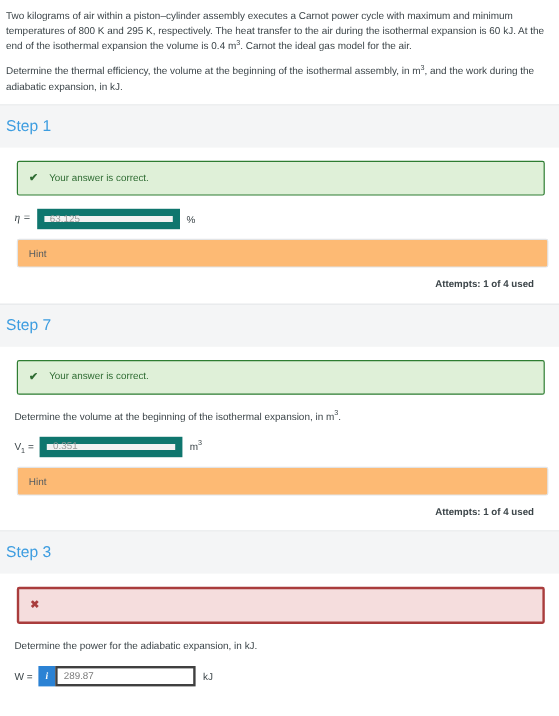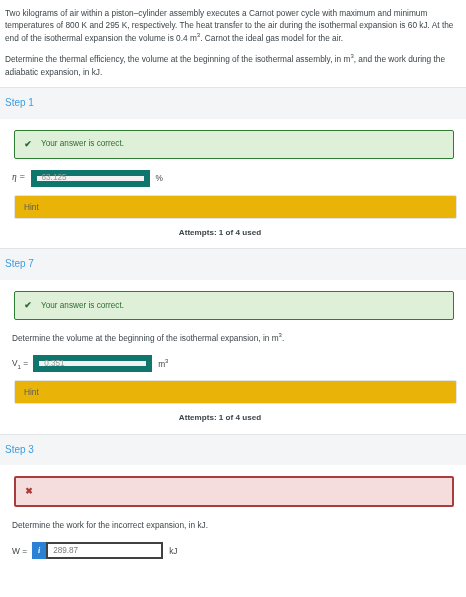--- a/index.html
+++ b/index.html
@@ -40,21 +40,21 @@
 
   .hr-divider {
     height: 1px;
     background: #e2e4e6;
     width: 100%;
   }
 
   .step-header {
     background: #f4f5f6;
     padding: 8px 0 8px 5px;
-    font-size: 10px;
+    font-size: 13px;
     color: #3d9de0;
     font-weight: normal;
   }
 
   .step-body {
     padding: 0 11px 0 11px;
   }
 
   .alert {
     margin: 11px 0 0 3px;
@@ -151,34 +151,34 @@
     align-items: center;
     justify-content: center;
     flex: 0 0 auto;
     font-family: "Liberation Serif", serif;
   }
 
   .hint-box {
     margin: 8px 0 0 3px;
     width: 443px;
     box-sizing: border-box;
-    background: #eab308;
+    background: #fdba74;
     border: 1px solid #e2e4e6;
     border-radius: 2px;
     padding: 5px 0 5px 9px;
     font-size: 8.3px;
     color: #555c60;
   }
 
   .attempts {
-    text-align: center;
+    text-align: right;
     font-size: 8.1px;
     font-weight: bold;
     color: #3c4549;
-    margin: 8px 26px 0 0;
+    margin: 8px 10px 0 0;
     padding-bottom: 10px;
   }
 </style>
 </head>
 <body>
 
 <div class="problem-text">
   <p class="problem-para">
     <span>Two kilograms of air within a piston–cylinder assembly executes a Carnot power cycle with maximum and minimum temperatures of 800 K and 295 K, respectively. The heat transfer to the air during the isothermal expansion is 60 kJ. At the end of the isothermal expansion the volume is 0.4 m</span><sup>3</sup><span>. Carnot the ideal gas model for the air.</span>
   </p>
@@ -240,21 +240,21 @@
 
 <div class="hr-divider"></div>
 
 <div class="step-header">Step 3</div>
 
 <div class="step-body">
   <div class="alert alert-danger">
     <span class="alert-icon">✖</span>
   </div>
 
-  <div class="prompt">Determine the work for the incorrect expansion, in kJ.</div>
+  <div class="prompt">Determine the power for the adiabatic expansion, in kJ.</div>
 
   <div class="answer-row">
     <span class="answer-label"><span>W</span><span> =</span></span>
     <span class="info-badge">i</span>
     <div class="answer-input bad">
       <span>289.87</span>
     </div>
     <span class="unit">kJ</span>
   </div>
 </div>

